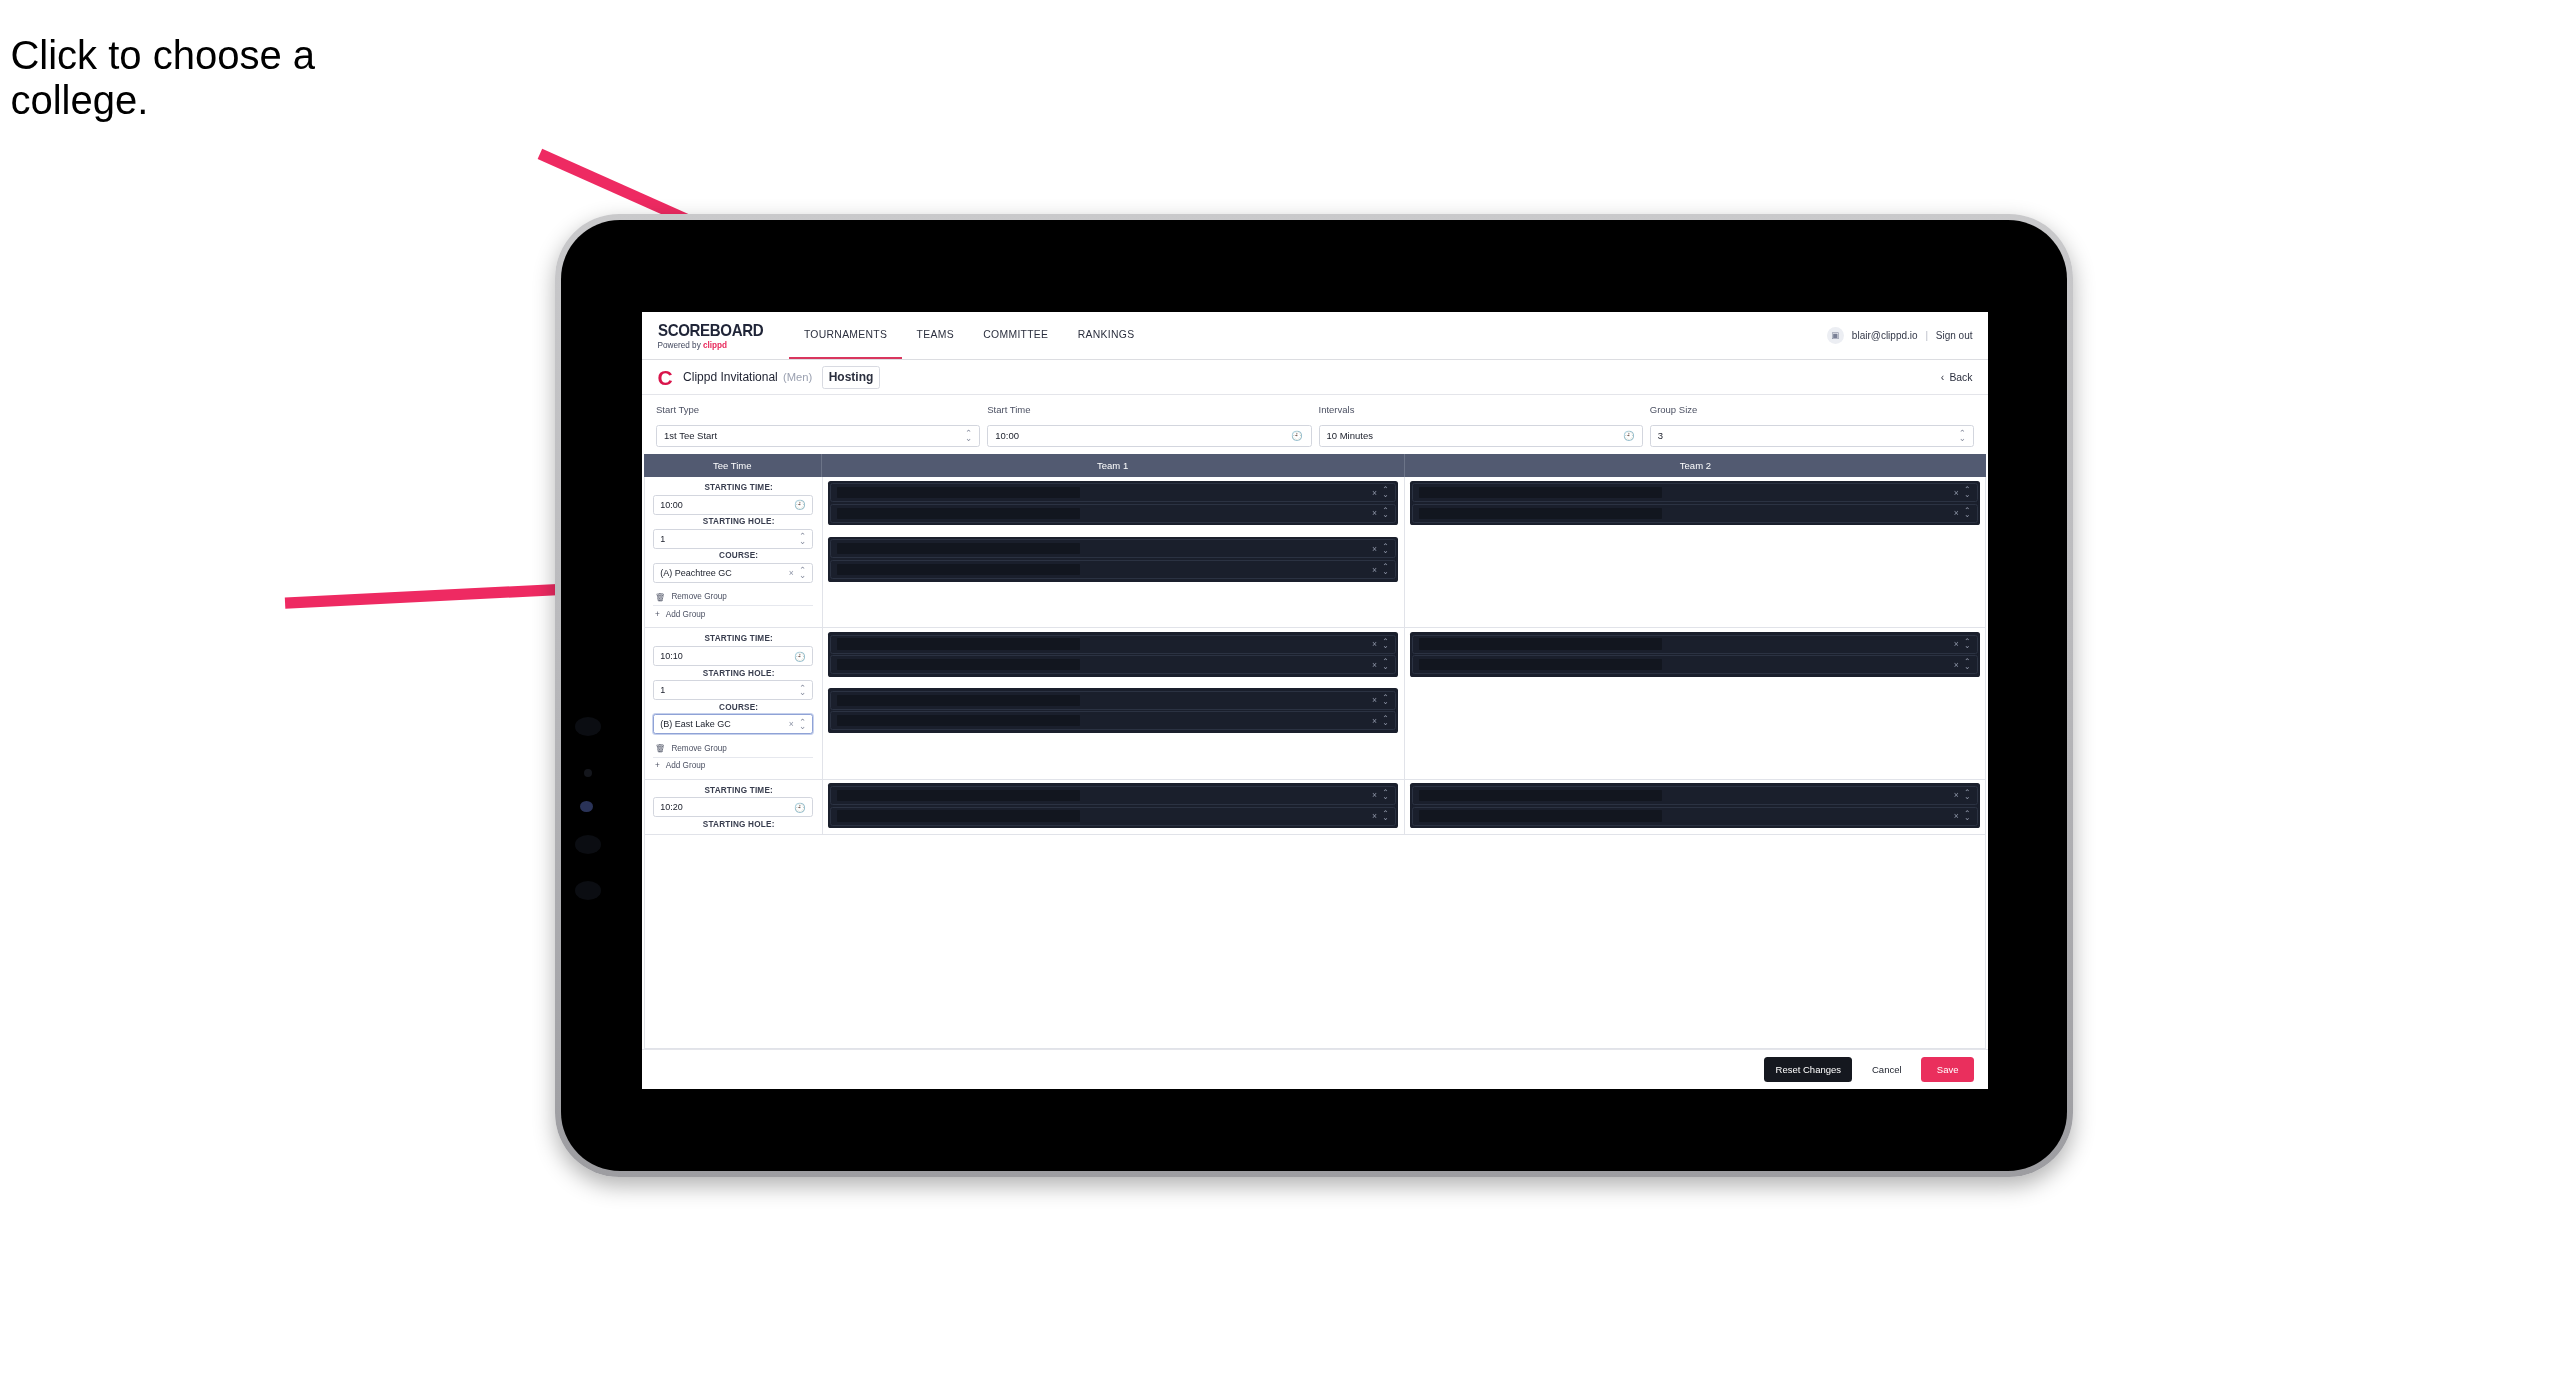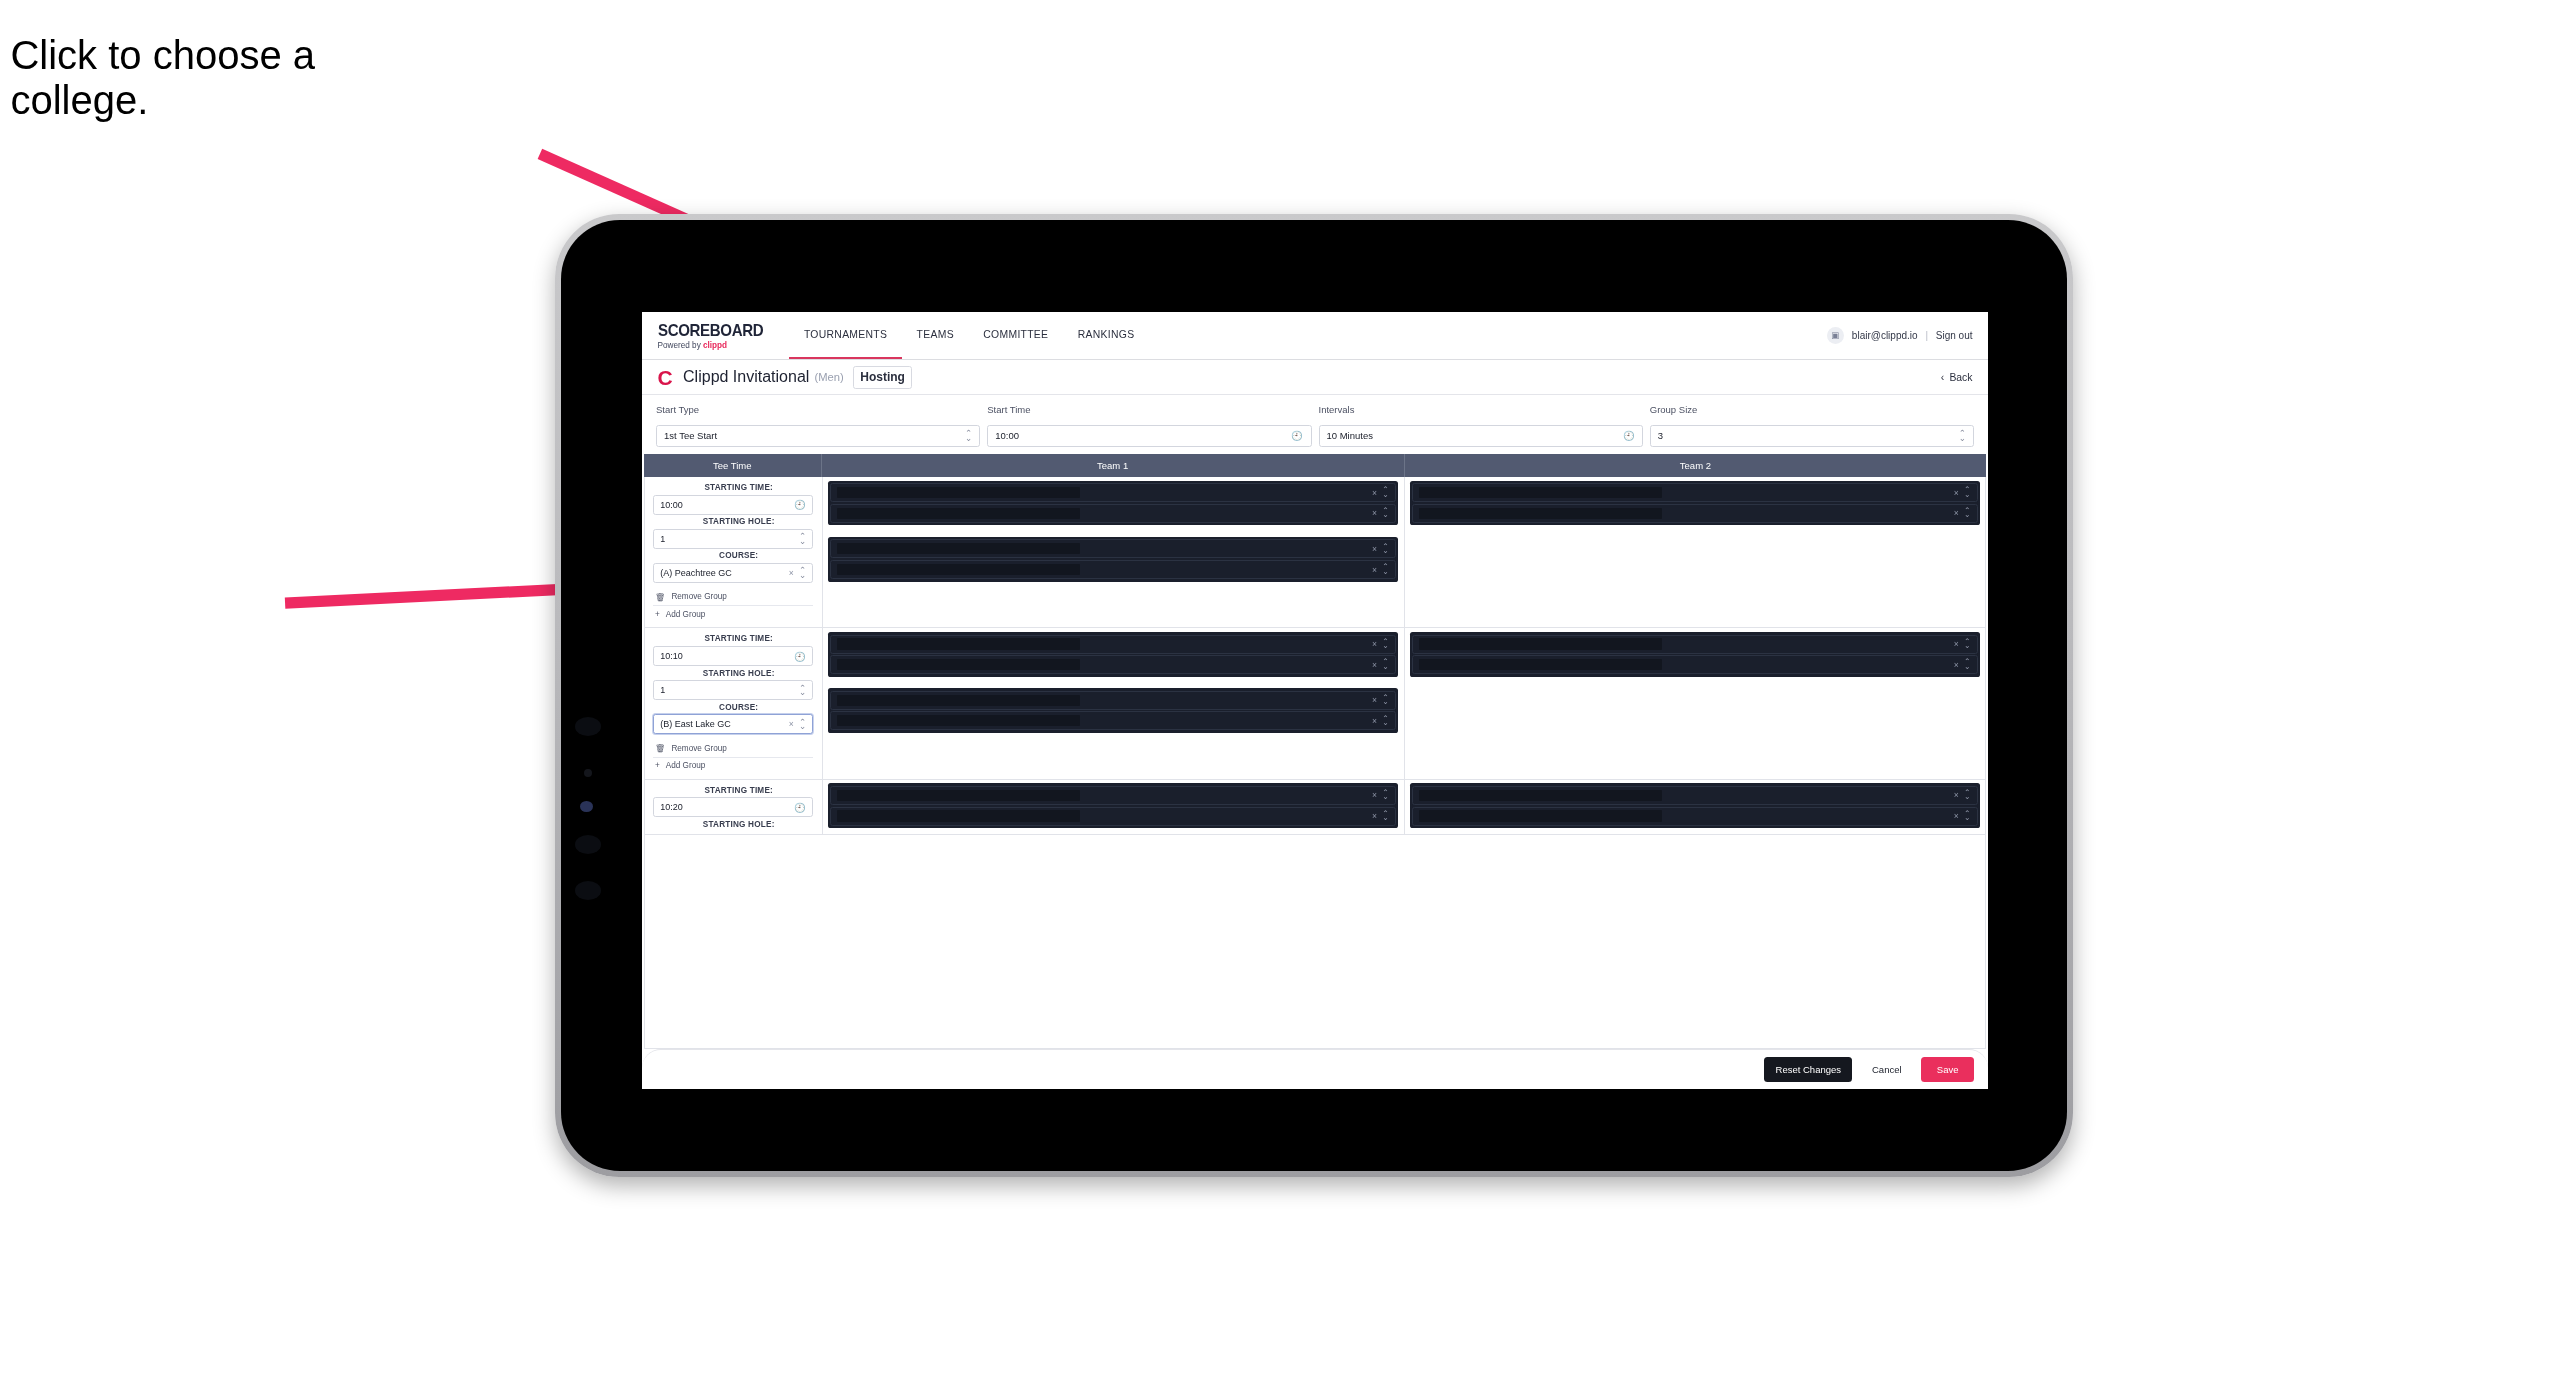--- a/index.html
+++ b/index.html
@@ -93,21 +93,21 @@
 
   
   #tourn-head {
     height:35px; display:flex; align-items:center; padding:0 15.5px;
     border-bottom:0.9px solid #e4e5ea; background:#fff; flex:none;
   }
   #tourn-logo {
     font-family:"Liberation Sans", sans-serif; font-weight:bold;
     font-size:21px; color:#d9154b; line-height:1; margin-right:10.4px;
   }
-  #tourn-name { font-size:16px; color:#1d2130; }
+  #tourn-name { font-size:12px; color:#1d2130; }
   #tourn-gender { font-size:11.2px; color:#9aa0b0; margin-left:5.2px; }
   #tourn-badge {
     margin-left:9.5px; font-size:12px; color:#2b2f3e; padding:3.5px 6px;
     border:0.9px solid #d8dae1; border-radius:2.6px; background:#fff; font-weight:bold;
   }
   #back-link { margin-left:auto; font-size:10.4px; color:#2b2f3e; display:flex; gap:5.2px; align-items:center; cursor:pointer; }
 
   
   #filters { display:flex; gap:7px; padding:8.6px 14px 7px; background:#fff; flex:none; }
   .fld { flex:1; display:flex; flex-direction:column; gap:10px; }
@@ -156,21 +156,21 @@
     display:flex; align-items:center; padding:0 6px;
   }
   .player-slot .redact { width:44%; height:11.2px; background:#12161f; border-radius:0.9px; }
   .player-slot .sp { flex:1; }
   .slot-x { color:#8d94a6; font-size:8.6px; margin-right:5.2px; cursor:pointer; }
   .slot-step { display:flex; flex-direction:column; line-height:.55; font-size:7.8px; color:#8d94a6; }
 
   
   #foot {
     height:40px; background:#fff; border-top:0.9px solid #e4e5ea;
-    display:flex; align-items:center; justify-content:flex-end; gap:8.6px; padding:0 14px; flex:none;border-radius:19px;
+    display:flex; align-items:center; justify-content:flex-end; gap:8.6px; padding:0 14px; flex:none;
   }
   .btn { font-size:9.5px; border-radius:3.5px; padding:7px 11.2px; cursor:pointer; border:none; font-family:"Liberation Sans", sans-serif; }
   .btn-reset { background:#15181f; color:#fff; }
   .btn-cancel { background:transparent; color:#20242f; }
   .btn-save { background:#ea2f5d; color:#fff; padding:7px 15.5px; }
 </style>
 </head>
 <body>
 
 <div id="stage">

